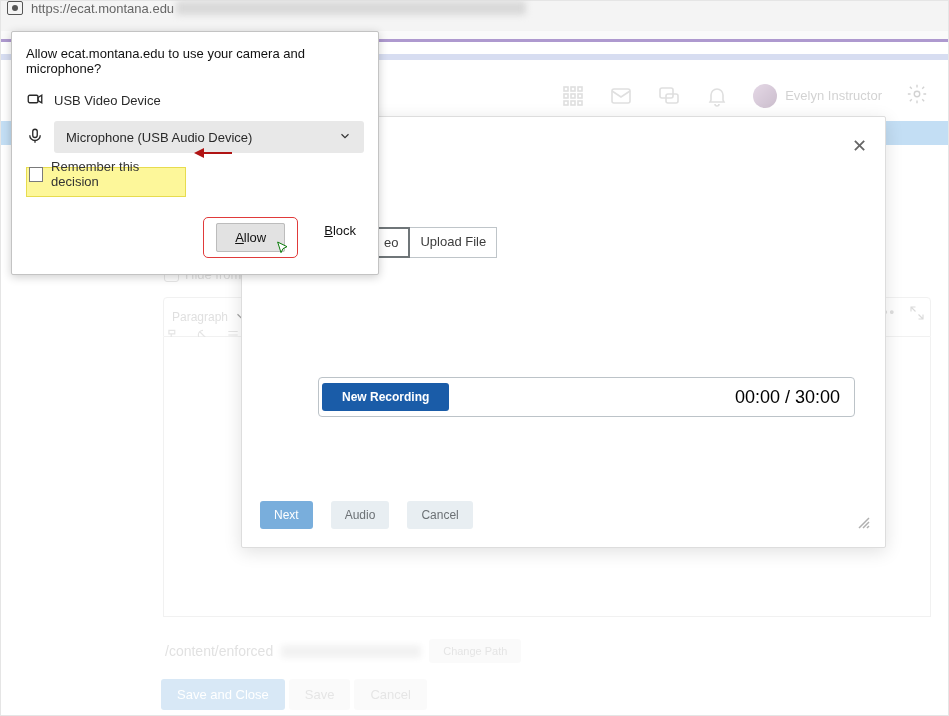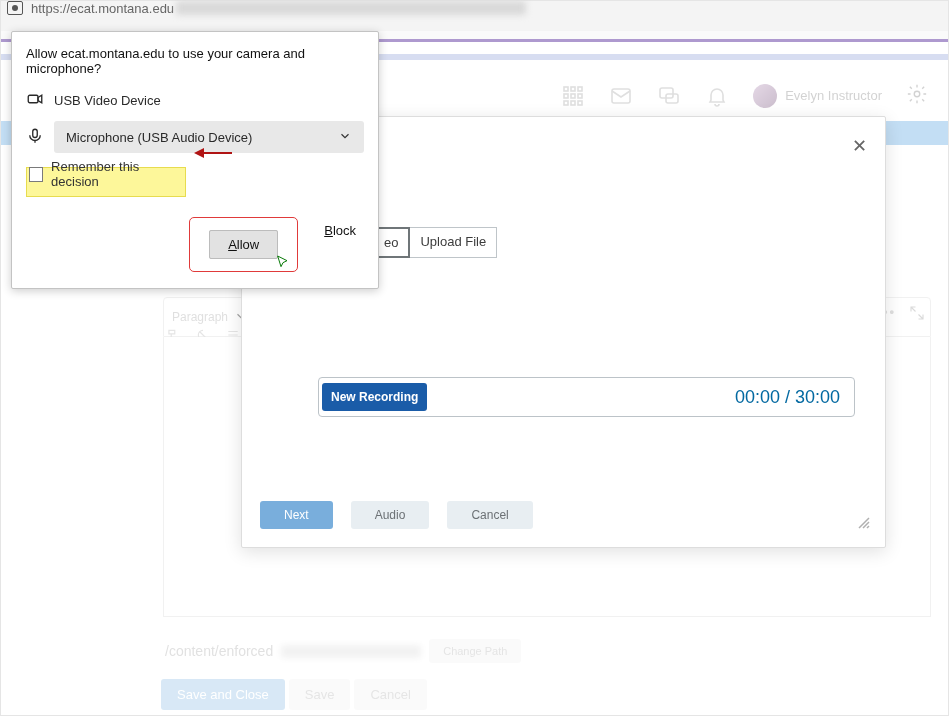--- a/index.html
+++ b/index.html
@@ -42,38 +42,38 @@
   .btn-primary-dim { background:#a9cdea; color:#fff; }
   .btn-sec-dim { background:#f4f4f4; color:#c6c6c6; }
   
   .modal { top:115px; left:240px; width:645px; height:432px; background:#fff; border:1px solid #ddd; box-shadow:0 4px 18px rgba(0,0,0,0.12); border-radius:2px; z-index:50; }
   .modal .close { position:absolute; right:18px; top:18px; font-size:18px; color:#666; cursor:pointer; }
   .tabrow { position:absolute; top:82px; left:130px; display:flex; }
   .tab { border:1px solid #bfc5c9; padding:6px 10px; font-size:13px; color:#3c3c3c; background:#fff;margin-top:28px; }
   .tab.active { border:2px solid #6f7578; }
   .tab + .tab { border-left:none; }
   .rec-wrap { position:absolute; top:260px; left:76px; right:30px; height:40px; border:1.5px solid #bcc3c8; border-radius:4px; display:flex; align-items:center; justify-content:space-between; padding:0 14px 0 3px; }
-  .newrec { background:#1a5ca8; color:#fff; border-radius:3px; padding:7px 9px; font-size:12px; font-weight:600; }
-  .timer { font-size:18px; color:#0369a1; }
+  .newrec { background:#1a5ca8; color:#fff; border-radius:3px; padding:7px 20px; font-size:12px; font-weight:600; }
+  .timer { font-size:18px; color:#000000; }
   .modal-btns { position:absolute; left:18px; bottom:18px; display:flex; gap:18px; }
-  .mbtn { border-radius:3px; padding:7px 24px; font-size:12px; color:#6c7175; background:#e8eef2; text-align:center; }
+  .mbtn { border-radius:3px; padding:7px 14px; font-size:12px; color:#6c7175; background:#e8eef2; text-align:center; }
   .mbtn.next { background:#79aedc; color:#fff; }
   .resize-grip { position:absolute; right:14px; bottom:14px; color:#bfbfbf; font-size:14px; transform:rotate(0deg); }
   
   .perm { top:30px; left:10px; width:368px; background:#fff; border:1px solid #c3c3c3; box-shadow:0 2px 10px rgba(0,0,0,0.2); border-radius:2px; z-index:100; padding:14px 14px 16px 14px; }
   .perm-title { font-size:13px; color:#111; font-weight:500; }
   .perm-row { display:flex; align-items:center; gap:10px; margin-top:14px; font-size:13px; color:#2a2a2a; }
   .perm-icon svg { width:18px; height:18px; stroke:#2a2a2a; stroke-width:1.8; fill:none; }
   .mic-select { margin-top:10px; display:flex; align-items:center; gap:10px; }
   .mic-select .sel { flex:1; background:#e8e8e8; border-radius:3px; height:32px; display:flex; align-items:center; justify-content:space-between; padding:16px 12px; color:#2a2a2a; }
   .chev svg { width:14px; height:14px; stroke:#333; stroke-width:2; fill:none; }
   .remember { margin-top:14px; height:30px; display:flex; align-items:center; gap:8px; padding:0 4px 16px 2px; background:#fdf79a; border:1px solid #e7dc4f; width:160px; }
   .remember .cbox { width:15px; height:15px; border:1.5px solid #7a7a7a; background:#fff; }
   .perm-btns { margin-top:20px; display:flex; gap:22px; justify-content:flex-end; padding-right:4px; }
-  .allow-wrap { border:1.5px solid #e03a3a; border-radius:5px; padding:19px; position:relative;margin-left:24px; }
+  .allow-wrap { border:1.5px solid #e03a3a; border-radius:5px; padding:12px; position:relative;margin-left:24px; }
   .allow { background:#e2e2e2; border:1px solid #bcbcbc; border-radius:2px; padding:6px 18px; font-size:13px; color:#111; }
   .allow .u { text-decoration:underline; }
   .block { padding:6px 4px; font-size:13px; color:#111; }
   .block .u { text-decoration:underline; }
   .cursor-icon { position:absolute; bottom:-2px; right:6px; }
   .cursor-icon svg { width:16px; height:16px; }
   .red-arrow { top:146px; left:193px; z-index:120; }
   .red-arrow svg { width:38px; height:12px; }
 </style>
 </head>

